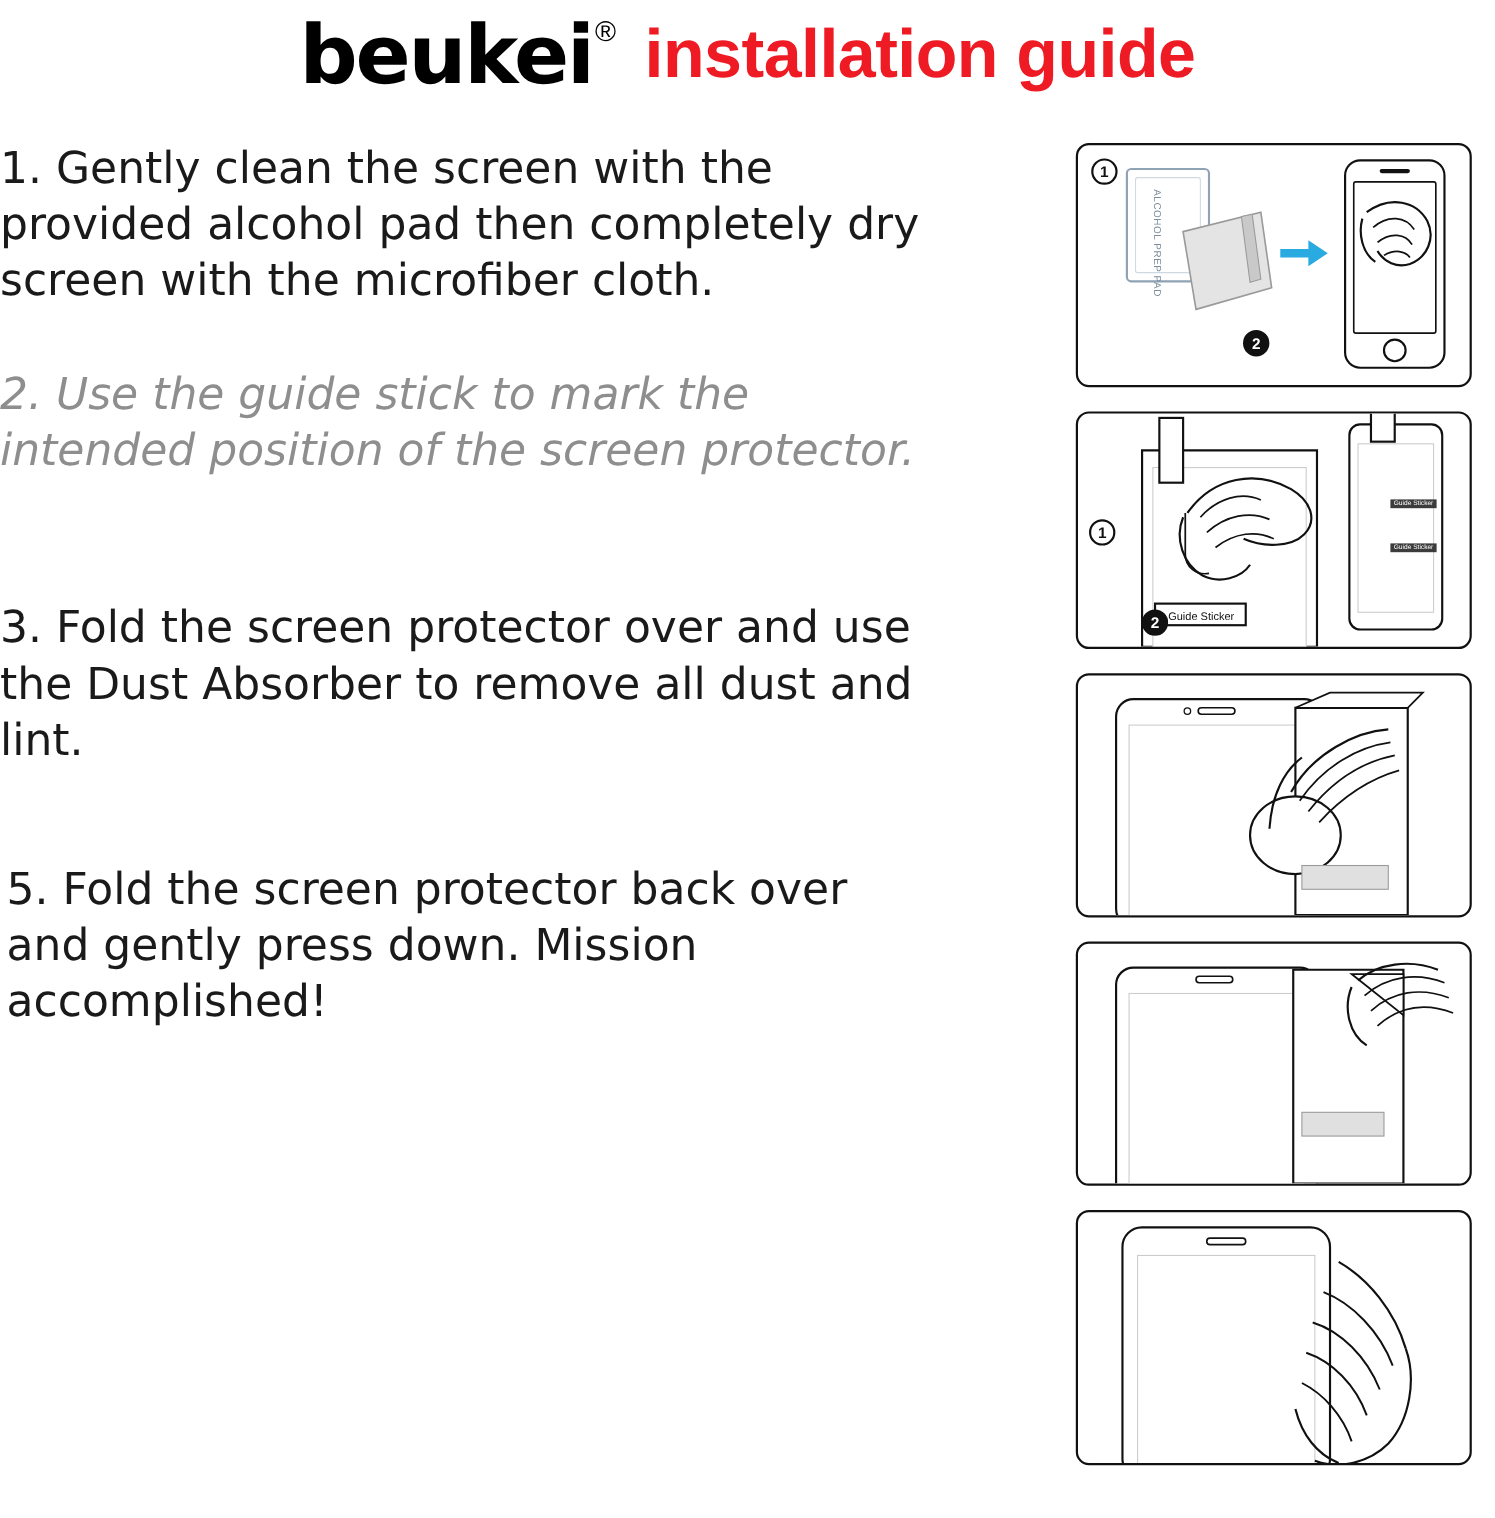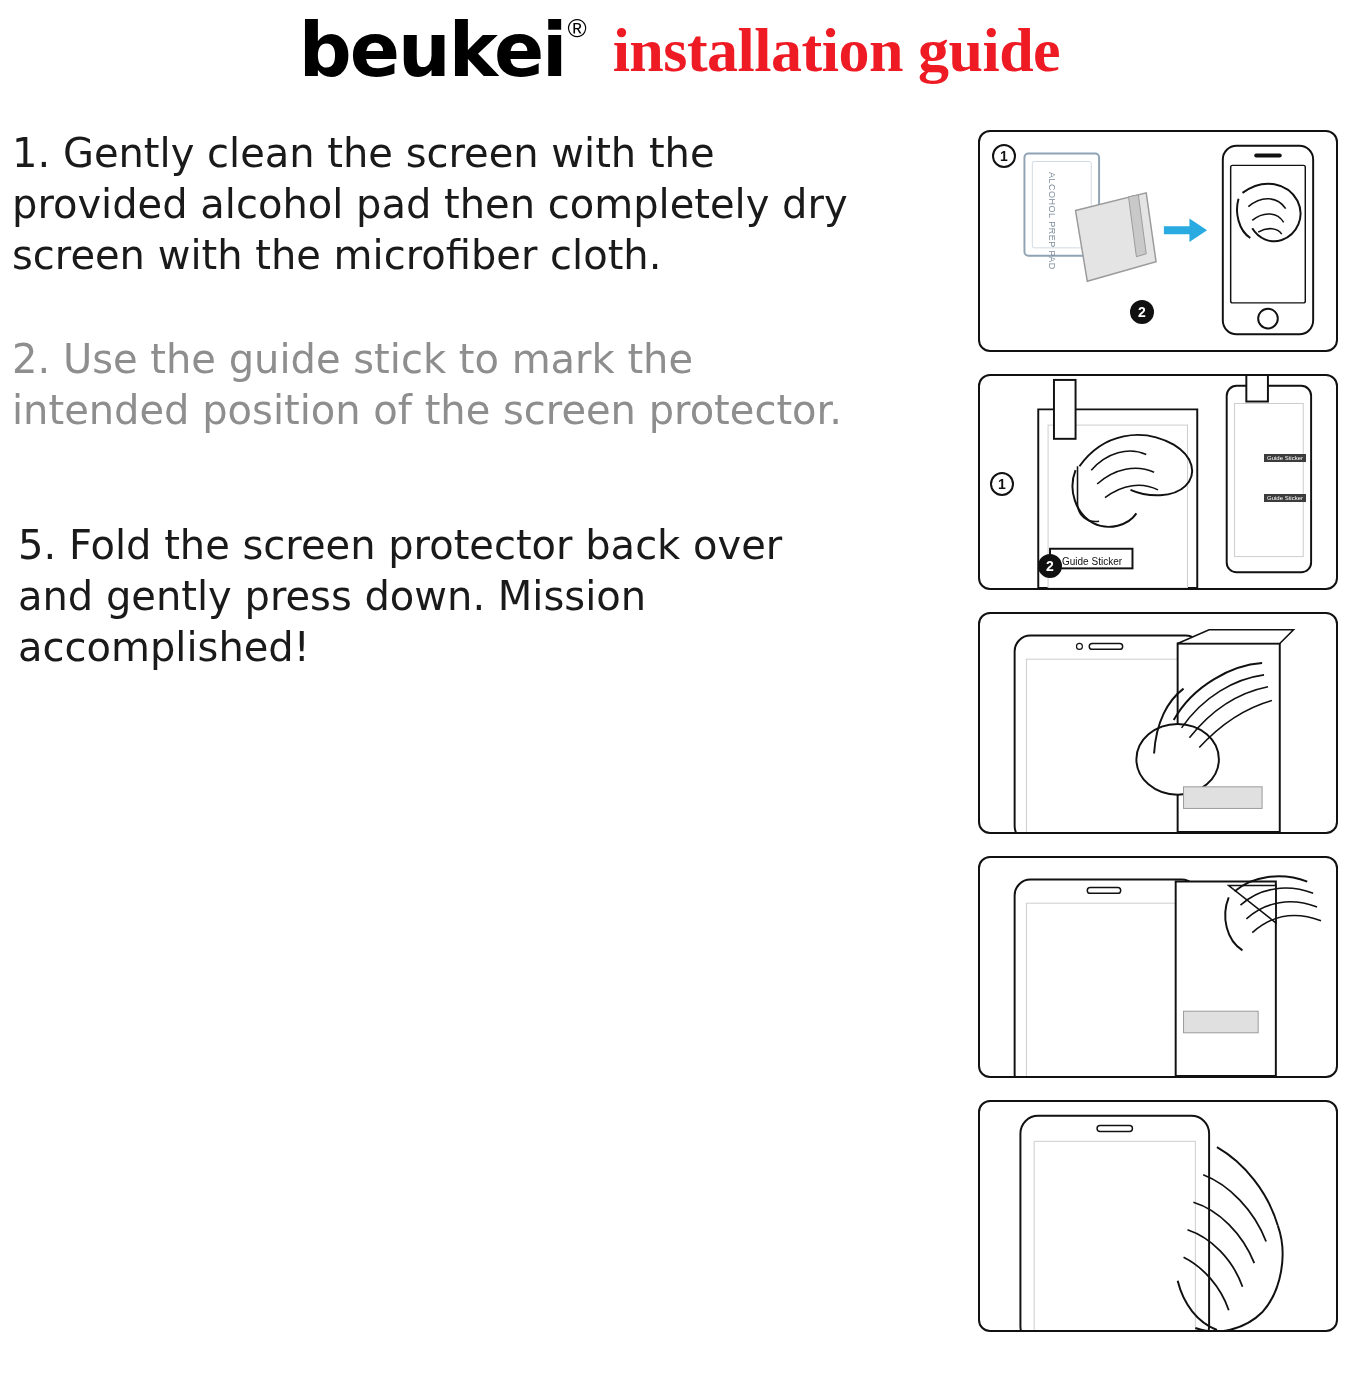--- a/index.html
+++ b/index.html
@@ -42,49 +42,49 @@
   }
   .brand-reg {
     font-family: "Liberation Sans", sans-serif;
     font-size: 26px;
     color: #000000;
     line-height: 1;
     margin-top: 2px;
     margin-left: 2px;
   }
   .guide-title {
-    font-family: Liberation Serif, serif;
+    font-family: Liberation Sans, sans-serif;
     font-weight: bold;
     font-size: 62px;
     color: #ee1b24;
     line-height: 1;
     letter-spacing: -0.5px;
   }
 
   
   .steps {
     position: absolute;
-    left: 12px;
+    left: 0;
     top: 120px;
     width: 840px;
   }
   .step {
     margin-bottom: 36px;
   }
   .step-text {
     font-family: "DejaVu Sans", sans-serif;
     font-size: 40px;
     line-height: 1.28;
     color: #1a1a1a;
     font-weight: 400;
   }
   .step-2 .step-text { color: #8e8e8e; }
 
   .step-1 { margin-top: 8px; }
-  .step-2 { margin-top: 52px; }
+  .step-2 { margin-top: 52px; font-style: italic; }
   .step-3 { margin-top: 110px; }
   .step-4 { margin-top: 58px; }
   .step-5 { margin-top: 84px; margin-left: 6px; }
 
   
   .panels {
     position: absolute;
     left: 978px;
     top: 130px;
     width: 360px;
@@ -170,20 +170,23 @@
 <div class="steps">
 
   <div class="step step-1">
     <div class="step-text">1. Gently clean the screen with the provided alcohol pad then completely dry screen with the microfiber cloth.</div>
   </div>
 
   <div class="step step-2">
     <div class="step-text">2. Use the guide stick to mark the intended position of the screen protector.</div>
   </div>
 
+  <div class="step step-3">
+    <div class="step-text">3. Fold the screen protector over and use the Dust Absorber to remove all dust and lint.</div>
+  </div>
 
 
   <div class="step step-5">
     <div class="step-text">5. Fold the screen protector back over and gently press down. Mission accomplished!</div>
   </div>
 
 </div>
 
 <div class="panels">
 

